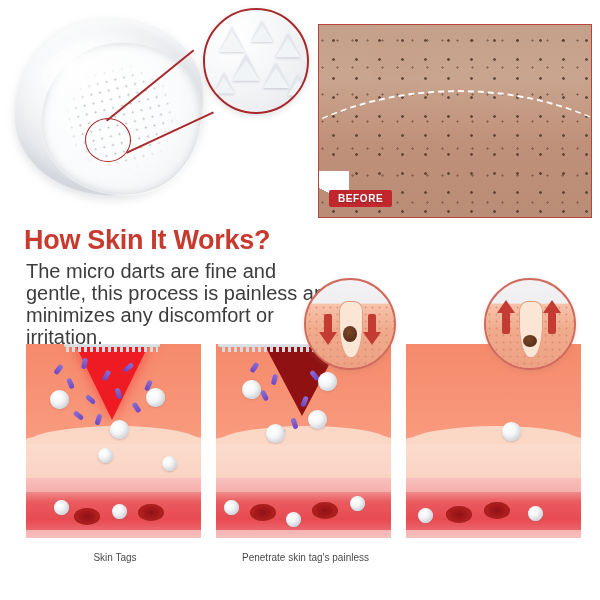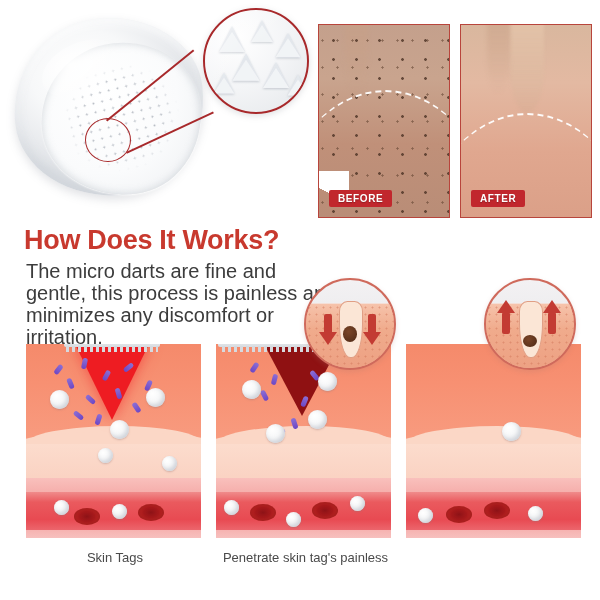--- a/index.html
+++ b/index.html
@@ -228,21 +228,21 @@
   .arrow-u{
     border-left:9px solid transparent;border-right:9px solid transparent;
     border-bottom:13px solid #c33b33;
   }
   .arrow-stem{position:absolute;background:#c33b33;width:8px;border-radius:2px;}
 
   
   .caps{position:absolute;left:0;top:548px;width:600px;height:50px;}
   .cap{
     position:absolute;top:0;text-align:center;color:#4a4a4a;
-    font-size:13px;line-height:19px;
+    font-size:10px;line-height:19px;
   }
   .c1{left:20px;width:190px;}
   .c2{left:213px;width:185px;}
   .c3{left:400px;width:190px;}
 </style>
 </head>
 <body>
 
 <div class="stage">
 
@@ -273,30 +273,24 @@
   <div class="photos">
 
     <div class="photo before">
       <div class="neck2"></div>
       <div class="speck"></div>
       <div class="dash-arc"></div>
       <div class="corner-wedge"></div>
       <div class="ba-badge">BEFORE</div>
     </div>
 
-    <div class="photo after">
-      <div class="neckline"></div>
-      <div class="neck2"></div>
-      <div class="dash-arc"></div>
-      <div class="ba-badge">AFTER</div>
-    </div>
 
   </div>
 
-  <div class="heading">How Does It Works?</div>
+  <div class="heading">How Skin It Works?</div>
   <div class="body-copy">The micro darts are fine and gentle, this process is painless an minimizes any discomfort or irritation.</div>
 
   <div class="panels">
 
     <div class="panel p1">
       <div class="skin">
         <div class="epi"></div>
         <div class="epi-wave"></div>
         <div class="epi-wave2"></div>
         <div class="derm"></div>

